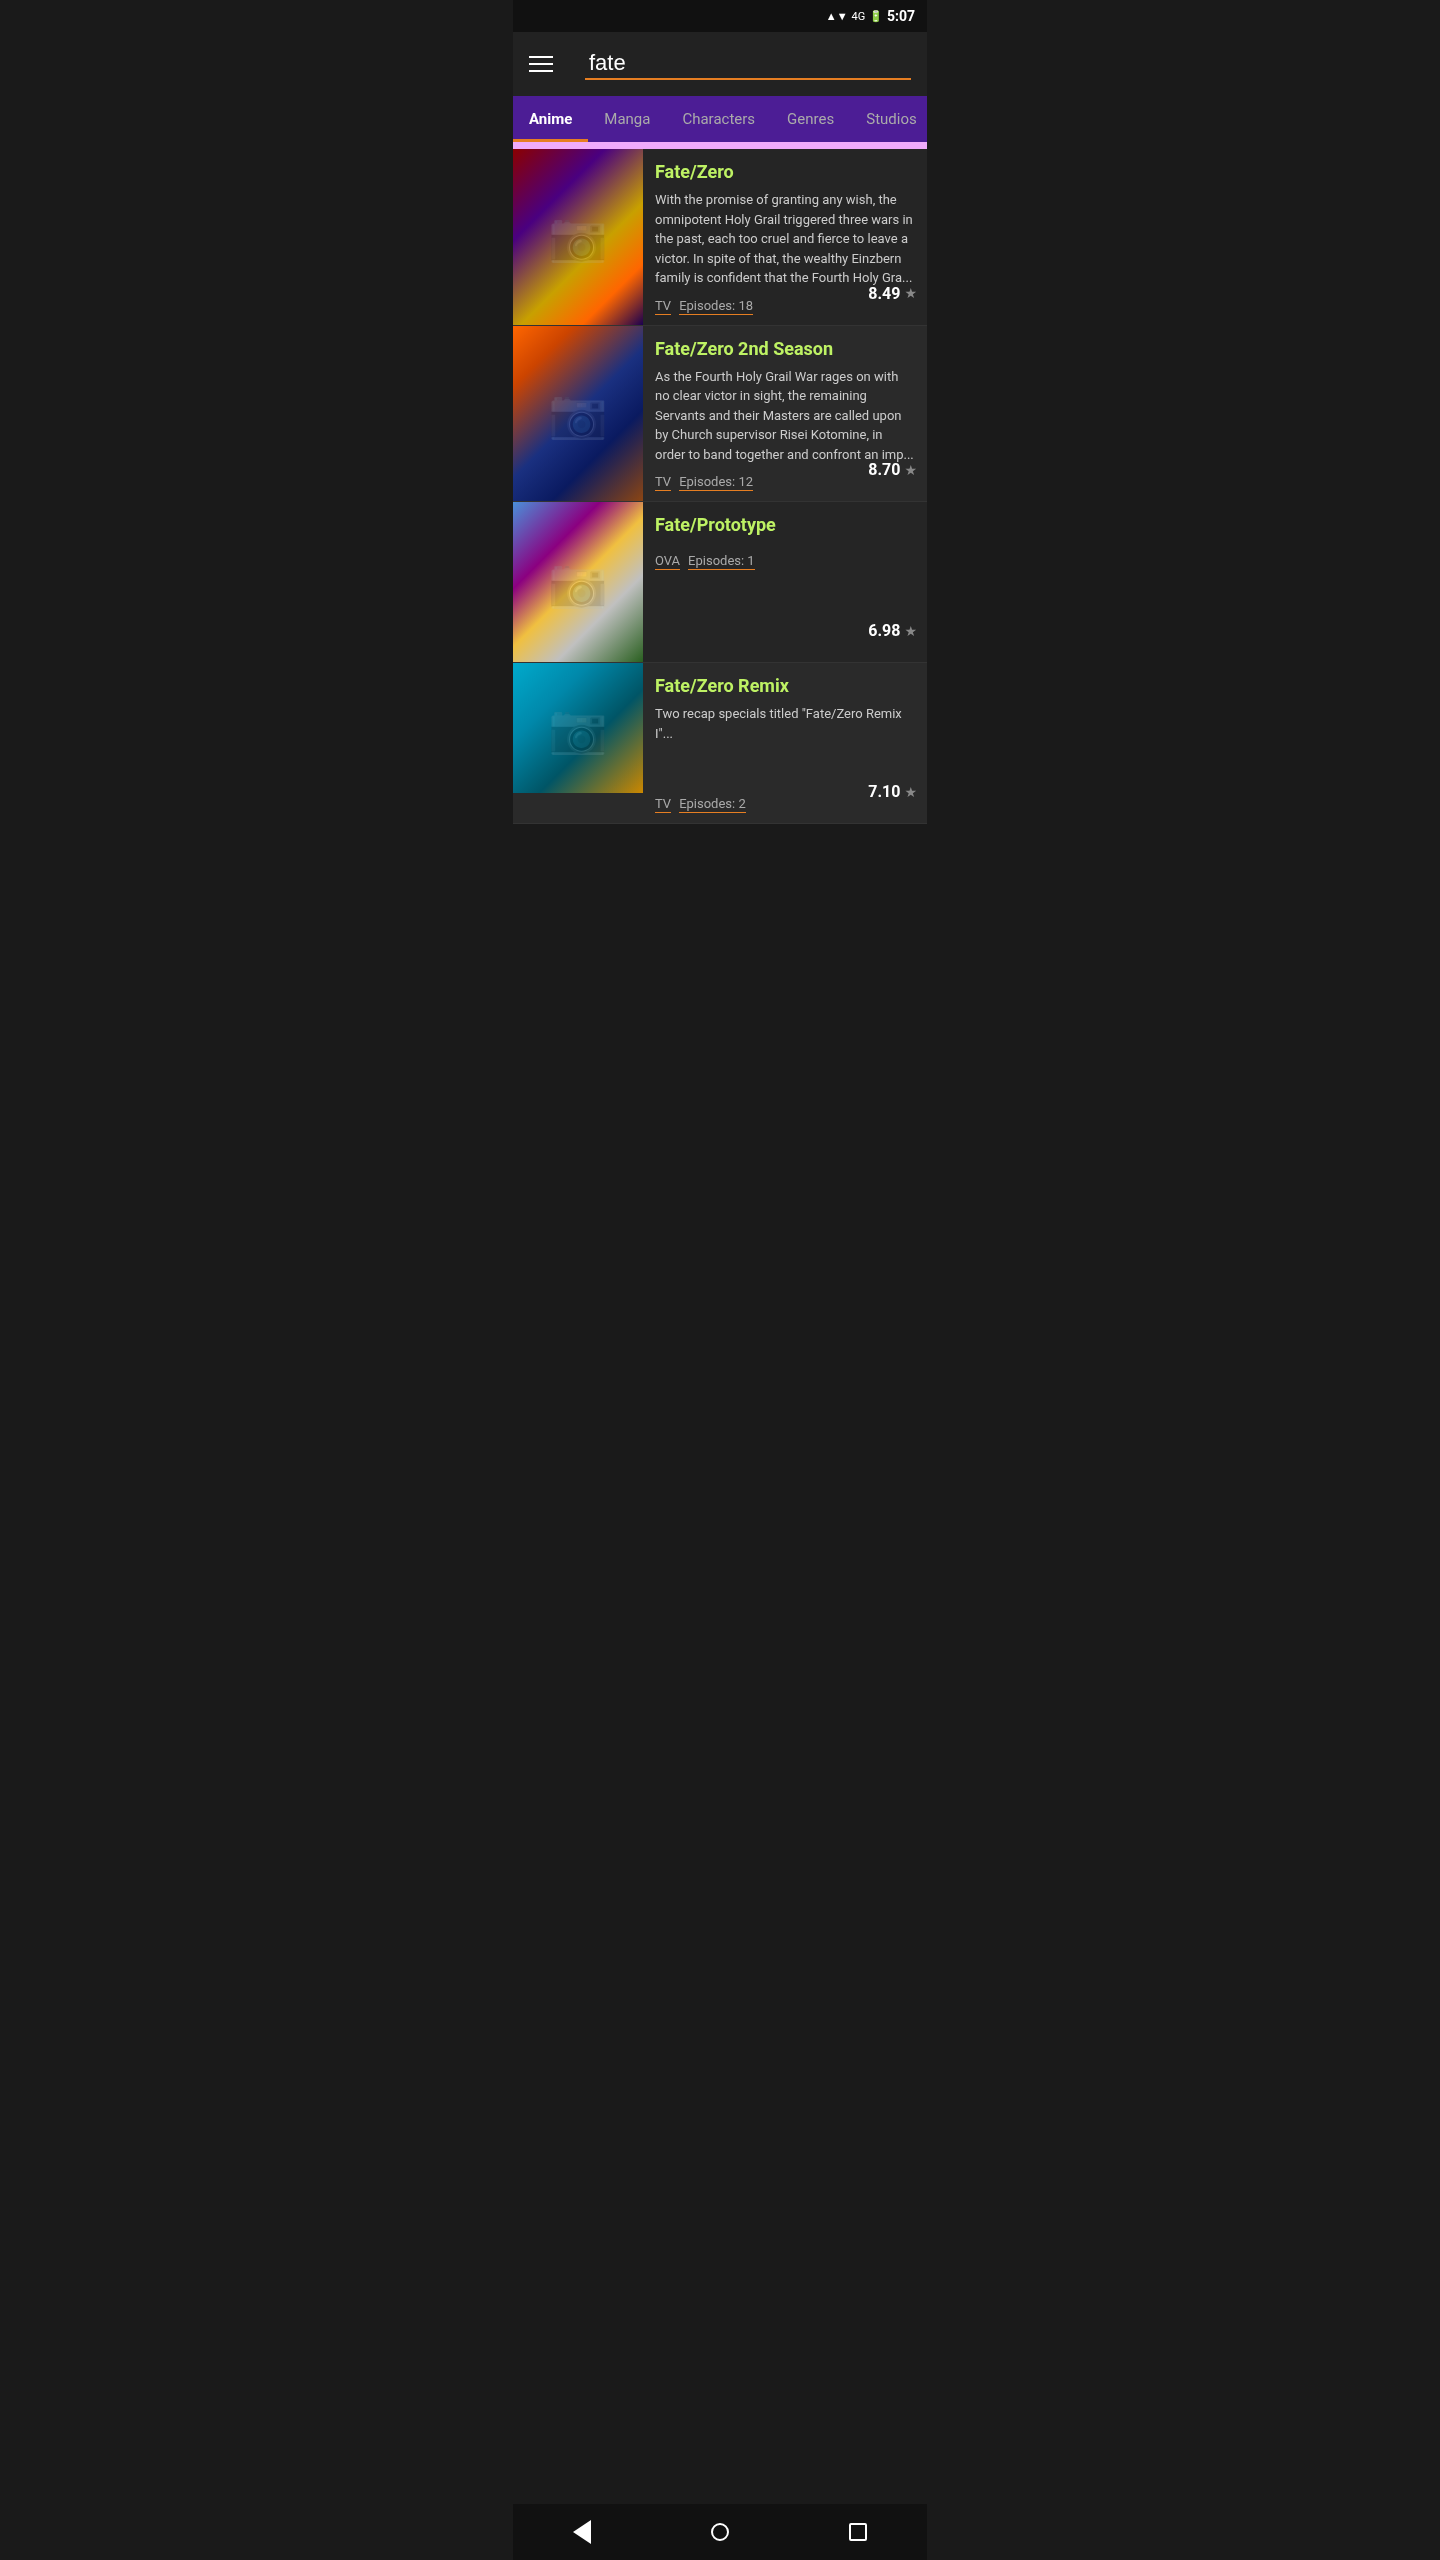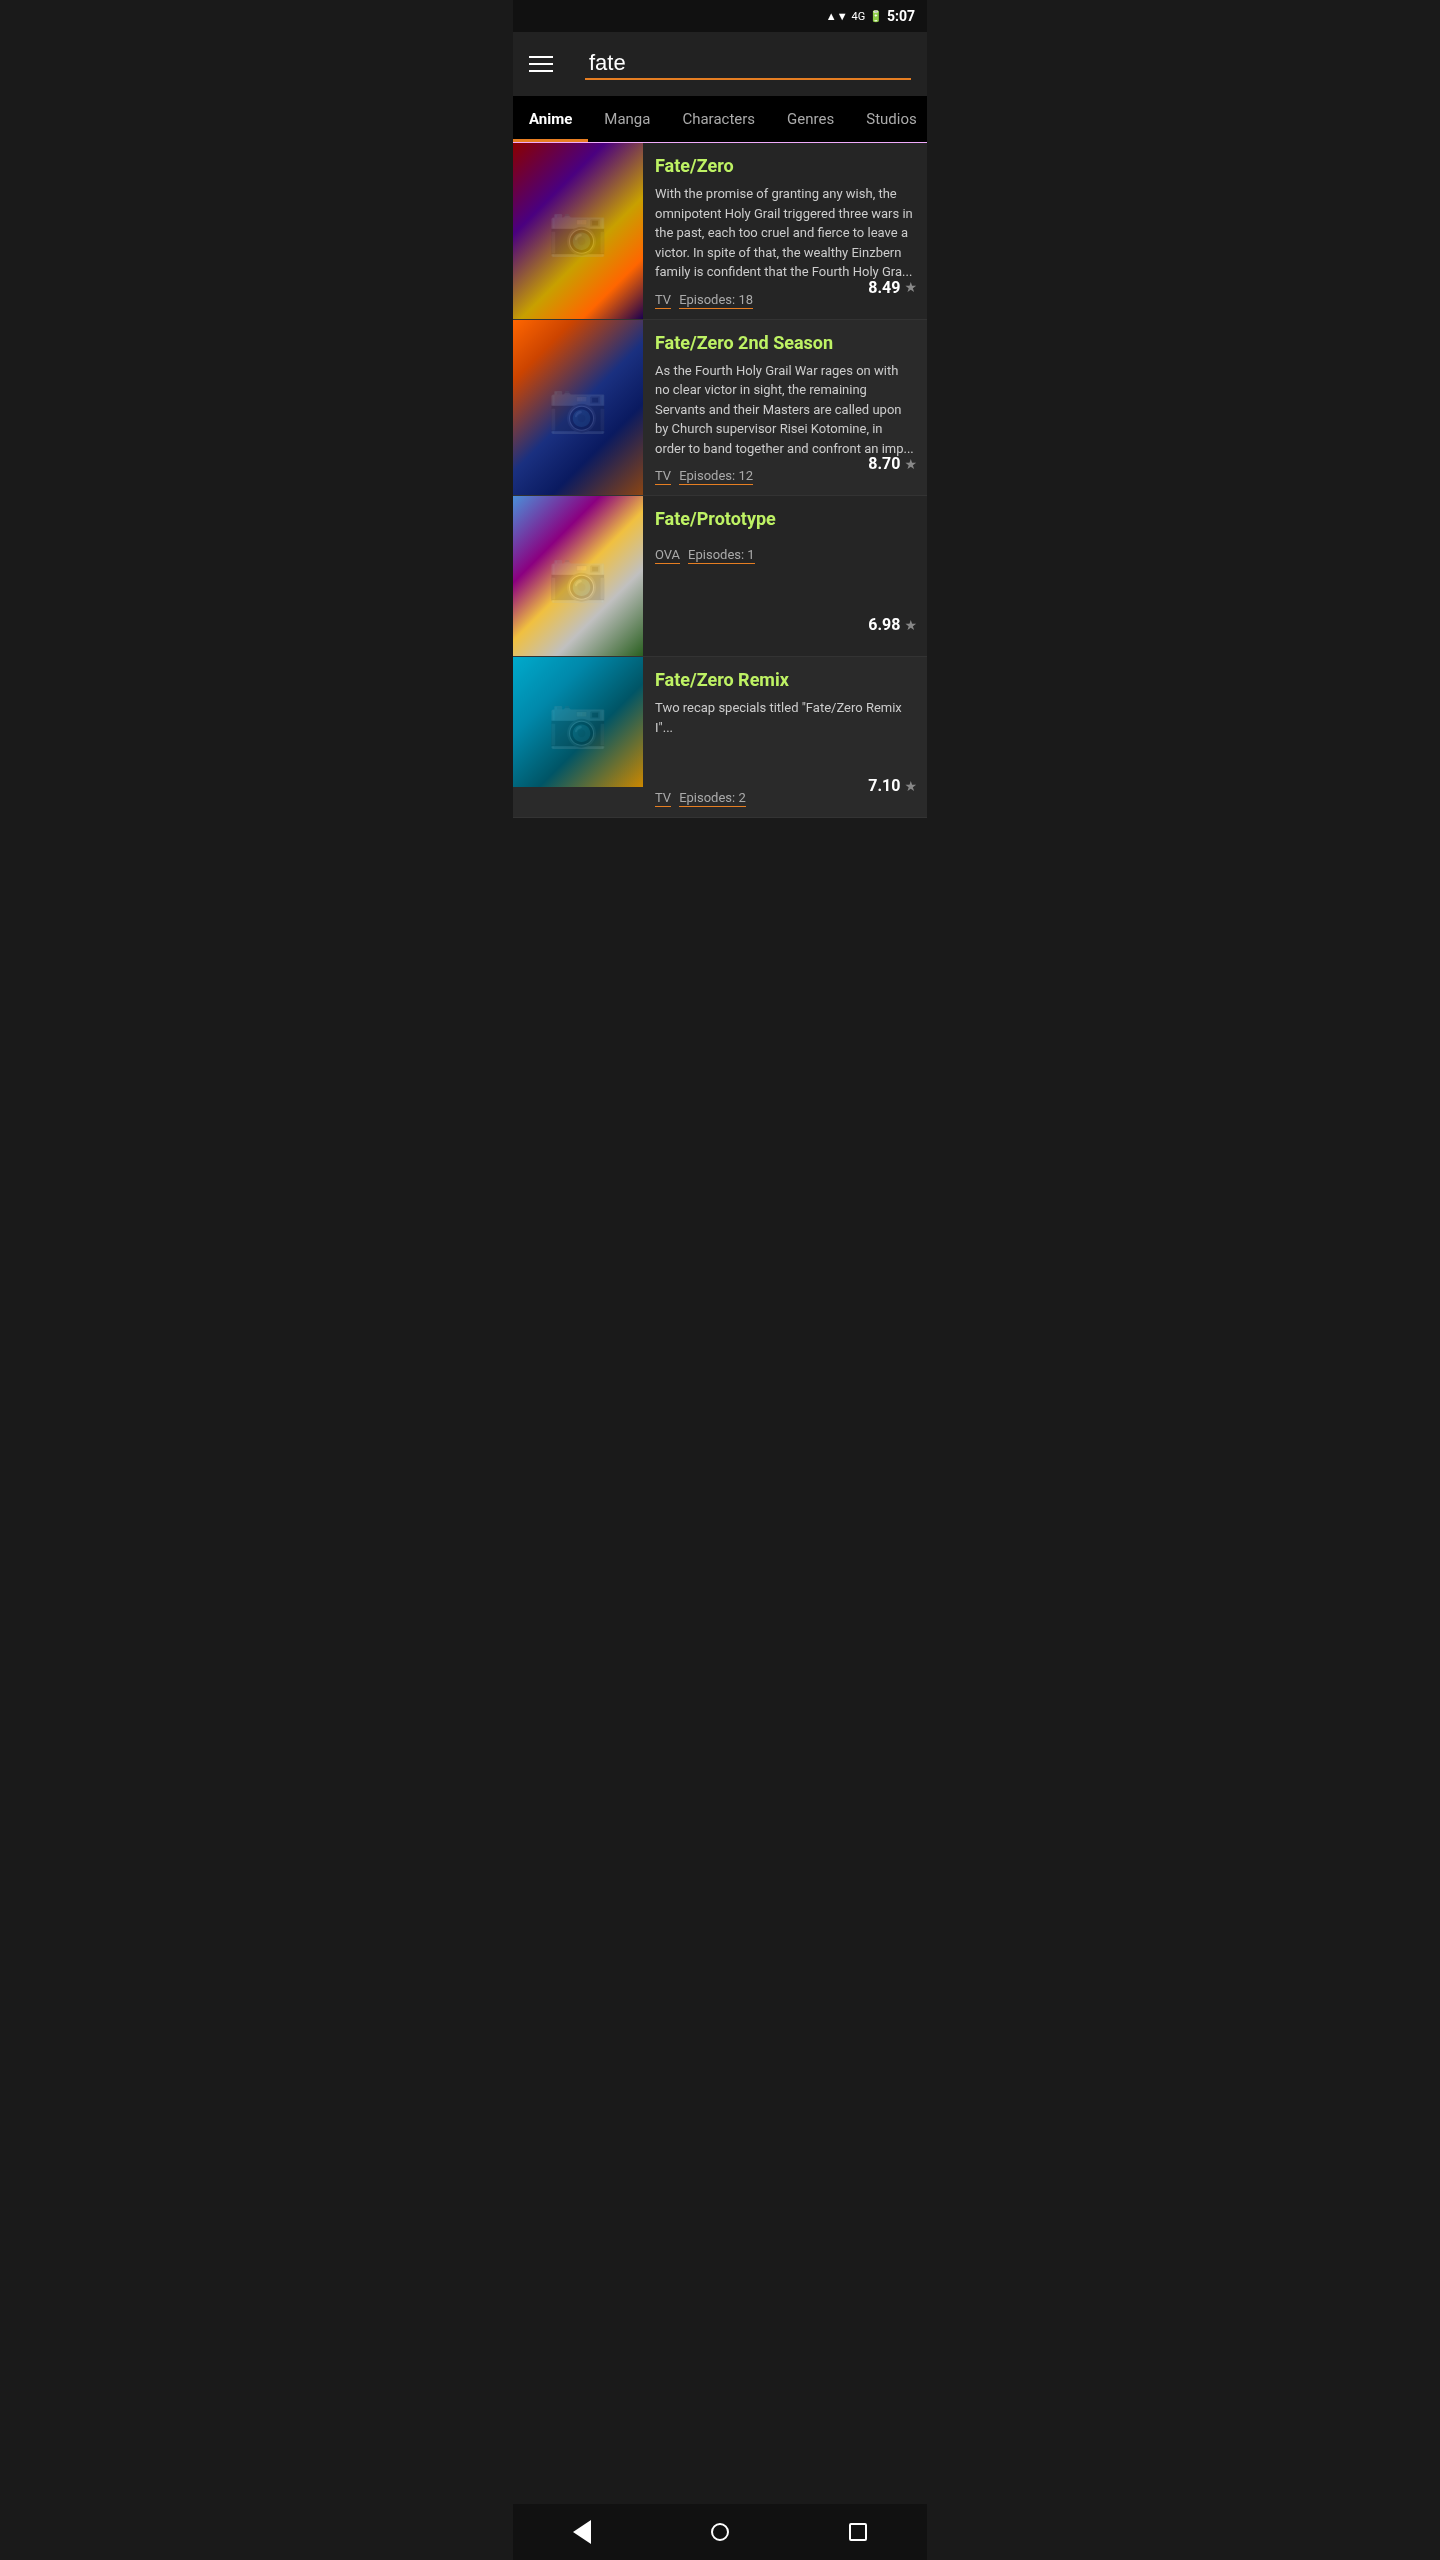--- a/index.html
+++ b/index.html
@@ -81,23 +81,23 @@
       flex: 1;
       padding: 2px 4px;
     }
 
     .search-input::placeholder {
       color: #aaaaaa;
     }
 
     
     .tabs {
-      background-color: #000000;
-      display: flex;
-      border-bottom: 1px solid #f0abfc;
+      background-color: #4c1d95;
+      display: flex;
+      border-bottom: 7px solid #f0abfc;
       overflow-x: auto;
     }
 
     .tabs::-webkit-scrollbar {
       display: none;
     }
 
     .tab-item {
       padding: 14px 16px;
       font-size: 15px;

